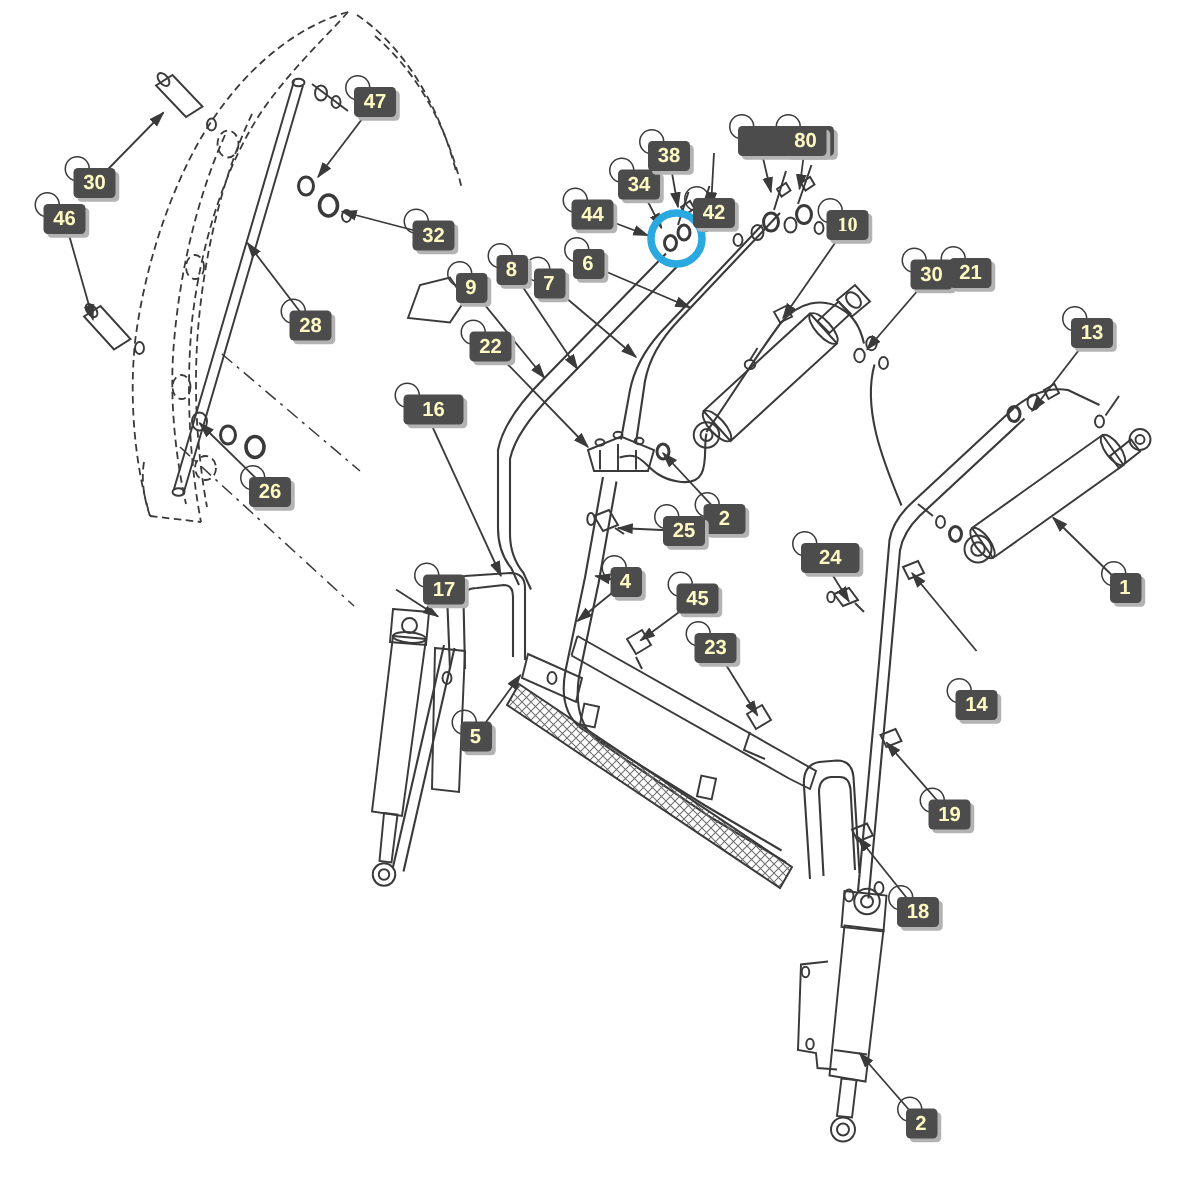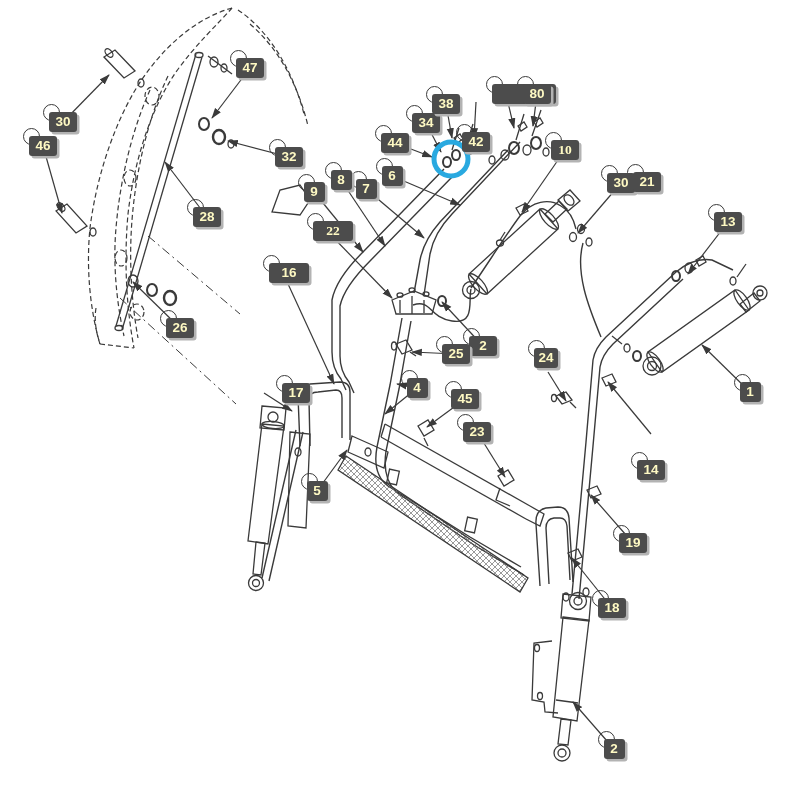--- a/index.html
+++ b/index.html
@@ -287,23 +287,23 @@
       <div class="badge" style="width: 28px; left: 551px; top: 140px; font-family: Liberation Serif, serif;">10</div>
       <div class="badge" style="width: 28px; left: 469px; top: 336px;">2</div>
       <div class="badge" style="width: 28px; left: 714px; top: 212px;">13</div>
       <div class="badge" style="width: 28px; left: 637px; top: 424px; margin-top: 36px;">14</div>
       <div class="badge" style="width: 40px; left: 269px; top: 263px;">16</div>
       <div class="badge" style="width: 28px; left: 250px; top: 383px; margin-left: 32px;">17</div>
       <div class="badge" style="width: 28px; left: 598px; top: 598px;">18</div>
       <div class="badge" style="width: 28px; left: 619px; top: 533px;">19</div>
       <div class="badge" style="width: 28px; left: 607px; top: 173px;">30</div>
       <div class="badge" style="width: 28px; left: 633px; top: 172px;">21</div>
-      <div class="badge" style="width: 40px; left: 313px; top: 221px; font-family: Liberation Serif, serif;">22</div>
+      <div class="badge" style="width: 28px; left: 313px; top: 221px;">22</div>
       <div class="badge" style="width: 28px; left: 463px; top: 422px;">23</div>
-      <div class="badge" style="width: 24px; left: 534px; top: 348px;">24</div>
+      <div class="badge" style="width: 39px; left: 534px; top: 362px;">24</div>
       <div class="badge" style="width: 28px; left: 442px; top: 344px;">25</div>
       <div class="badge" style="width: 28px; left: 166px; top: 318px;">26</div>
       <div class="badge" style="width: 28px; left: 193px; top: 207px;">28</div>
       <div class="badge" style="width: 28px; left: 49px; top: 112px;">30</div>
       <div class="badge" style="width: 28px; left: 275px; top: 147px;">32</div>
       <div class="badge" style="width: 28px; left: 412px; top: 113px;">34</div>
       <div class="badge" style="width: 28px; left: 492px; top: 84px; padding-left: 36px;">36</div>
       <div class="badge" style="width: 28px; left: 432px; top: 94px;">38</div>
       <div class="badge" style="width: 28px; left: 523px; top: 84px;">80</div>
       <div class="badge" style="width: 28px; left: 462px; top: 92px; margin-top: 40px;">42</div>

